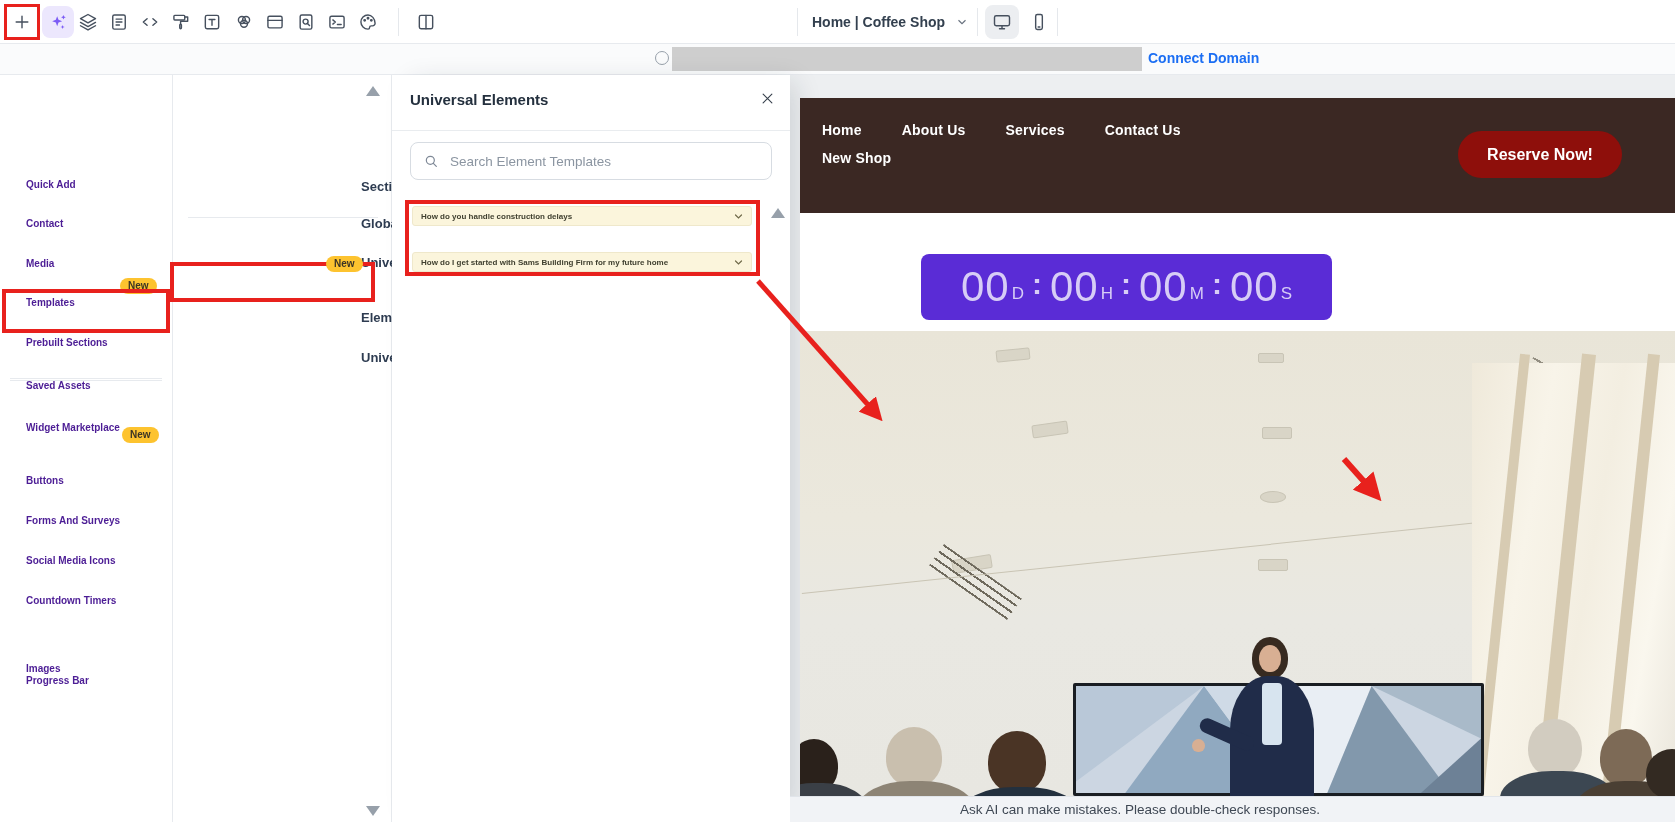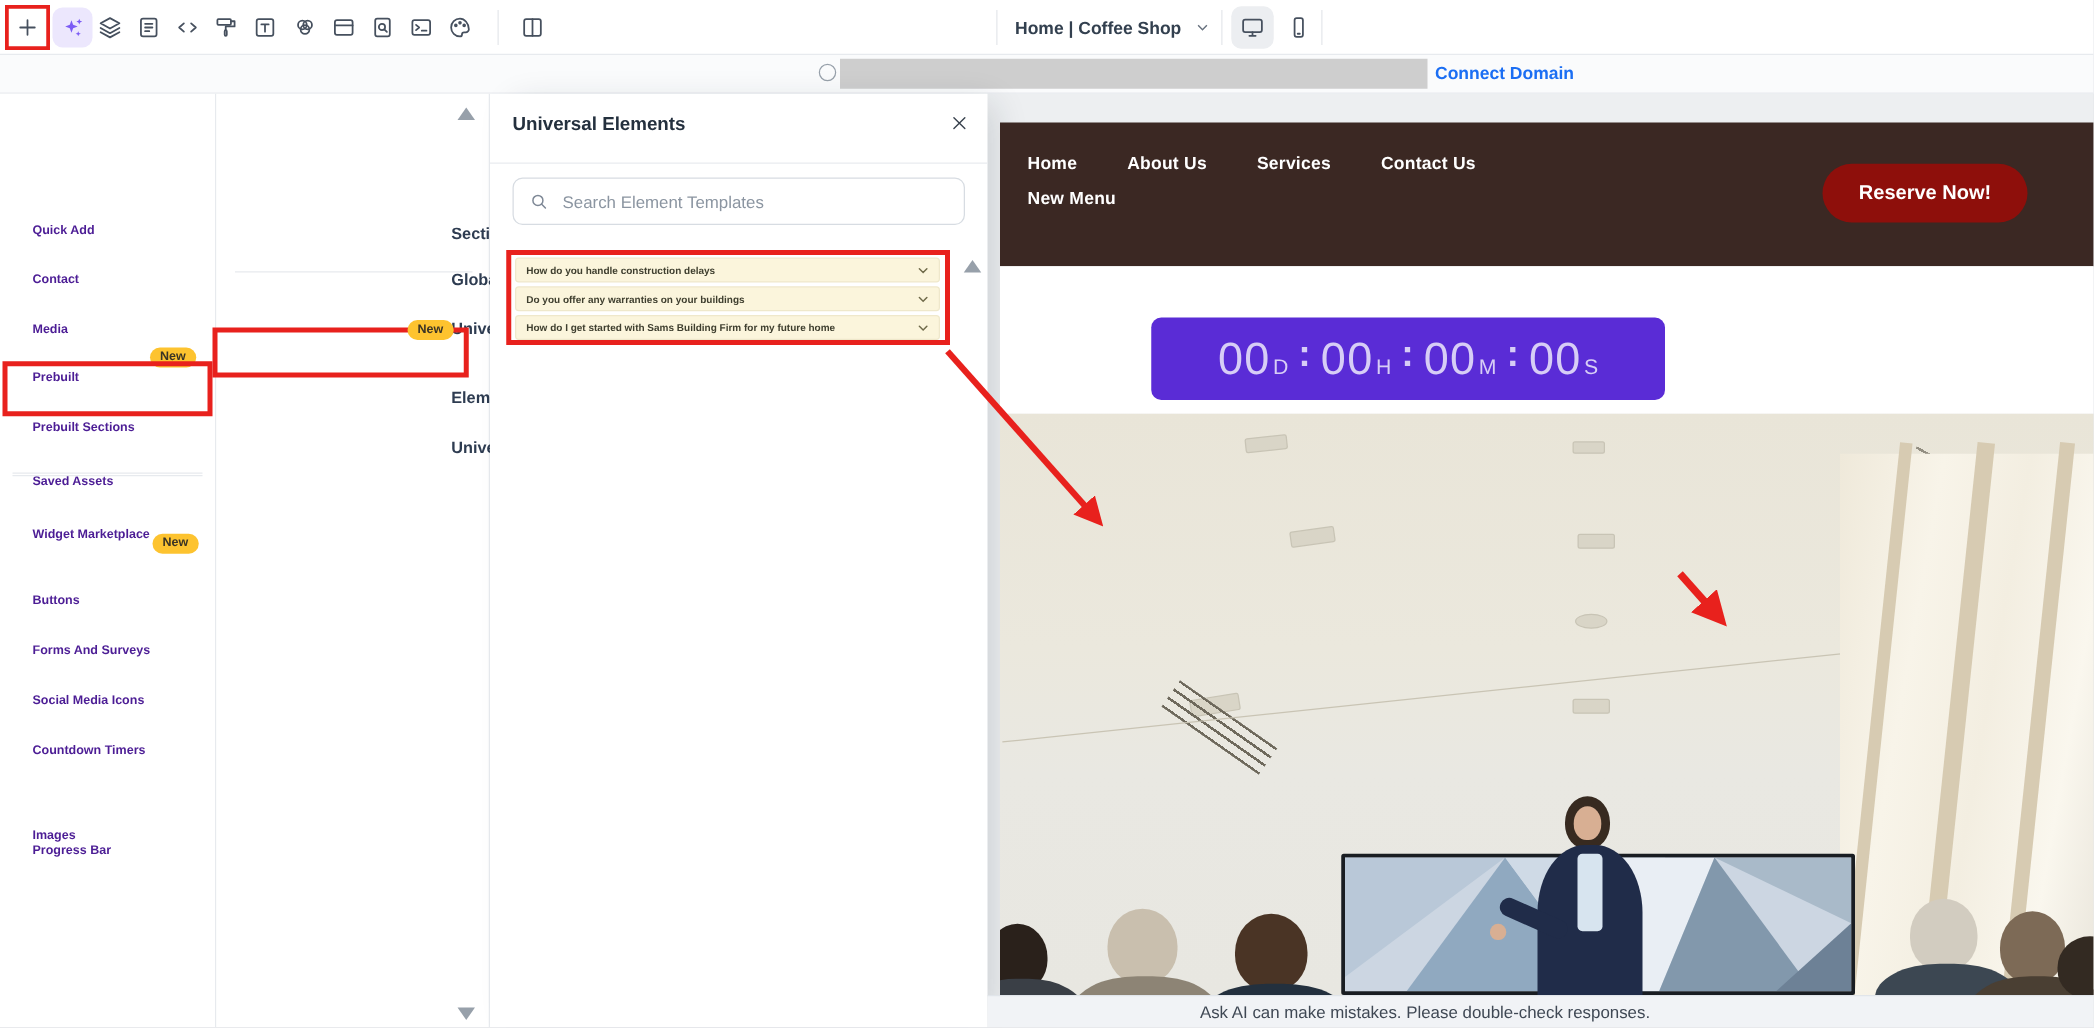--- a/index.html
+++ b/index.html
@@ -53,21 +53,21 @@
   .acc-row .txt{flex:1;font-size:8px;font-weight:700;color:#3f3f2f;white-space:nowrap;overflow:hidden;}
   .acc-row svg{width:9px;height:7px;stroke:#6f6a4a;stroke-width:1.6;fill:none;stroke-linecap:round;}
 
   
   .siteheader{position:absolute;left:800px;top:98px;width:875px;height:115px;background:#3b2823;}
   .nav{position:absolute;left:822px;top:120px;width:460px;display:flex;flex-wrap:wrap;column-gap:40px;row-gap:7px;}
   .nav span{font-size:14px;font-weight:600;color:#fff;letter-spacing:.2px;line-height:21px;cursor:pointer;white-space:nowrap;}
   .cta{position:absolute;left:1458px;top:131px;width:164px;height:47px;border-radius:24px;background:#8e0f0b;color:#fff;font-size:16px;font-weight:700;display:flex;align-items:center;justify-content:center;cursor:pointer;}
   .whitesec{position:absolute;left:800px;top:213px;width:875px;height:118px;background:#fff;}
   .countdown{position:absolute;left:921px;top:254px;width:411px;height:66px;border-radius:8px;background:#5a2cd6;display:flex;align-items:center;justify-content:center;color:#d7cdf6;font-family:"DejaVu Sans",sans-serif;}
-  .cd-val{font-size:36px;font-weight:400;letter-spacing:1px;line-height:1;}
+  .cd-val{font-size:42px;font-weight:400;letter-spacing:1px;line-height:1;}
   .cd-unit{font-size:17px;font-weight:400;margin-left:2px;transform:translateY(7px);}
   .cd-colon{font-size:30px;font-weight:700;margin:0 8px;transform:translateY(-3px);}
 
   
   .photo{position:absolute;left:800px;top:331px;width:875px;height:465px;overflow:hidden;background:linear-gradient(180deg,#e9e5d8 0%,#ebe8dd 40%,#e9e8e2 62%,#e8e7e1 100%);}
   .vent{position:absolute;background:#d9d5c7;border:1px solid #c8c4b5;border-radius:2px;}
   .diff{position:absolute;background:repeating-linear-gradient(0deg,#6e695c 0 2px,transparent 2px 8px);}
   .wline{position:absolute;height:1px;background:#c9c4b4;}
   .windows{position:absolute;left:672px;top:32px;width:203px;height:433px;background:linear-gradient(100deg,#efe9da 0%,#f8f4e9 30%,#f3eee1 55%,#faf7ee 80%,#eae6dc 100%);}
   .mull{position:absolute;top:-10px;height:460px;background:#d7cbb2;transform:rotate(6deg);}
@@ -198,21 +198,21 @@
   <div class="domainbar">
     <div class="circle"></div>
     <div class="urlredact"></div>
     <a class="connect">Connect Domain</a>
   </div>
 
   <div class="sidebar">
     <div class="sideitem" style="top:100px">Quick Add</div>
     <div class="sideitem" style="top:139px">Contact</div>
     <div class="sideitem" style="top:179px">Media</div>
-    <div class="sideitem" style="top:218px">Prebuilt</div>
+    <div class="sideitem" style="top:218px">Templates</div>
     <div class="sideitem" style="top:258px">Prebuilt Sections</div>
     <div class="badge" style="left:120px;top:203px">New</div>
     <div class="sideitem" style="top:301px">Saved Assets</div>
     <div class="sideitem" style="top:343px">Widget Marketplace</div>
     <div class="hdiv" style="left:10px;top:303px;width:152px"></div>
     <div class="sideitem" style="top:396px">Buttons</div>
     <div class="badge" style="left:122px;top:352px">New</div>
     <div class="sideitem" style="top:436px">Forms And Surveys</div>
     <div class="sideitem" style="top:476px">Social Media Icons</div>
     <div class="sideitem" style="top:516px">Countdown Timers</div>
@@ -248,42 +248,36 @@
           <path d="M15.5 15.5L20 20"></path>
         </svg>
       <input placeholder="Search Element Templates" style="">
     </div>
     <div class="acc-row" style="top:131px">
       <span class="txt">How do you handle construction delays</span>
       <svg viewBox="0 0 12 9">
           <path d="M2 2.5l4 4 4-4"></path>
         </svg>
     </div>
-    <div class="acc-row" style="top:154px">
-      <span class="txt">Do you offer any warranties on your buildings</span>
-      <svg viewBox="0 0 12 9">
-          <path d="M2 2.5l4 4 4-4"></path>
-        </svg>
-    </div>
     <div class="acc-row" style="top:177px">
       <span class="txt">How do I get started with Sams Building Firm for my future home</span>
       <svg viewBox="0 0 12 9">
           <path d="M2 2.5l4 4 4-4"></path>
         </svg>
     </div>
   </div>
   <div class="tri up" style="left:771px;top:208px"></div>
 
   <div class="siteheader"></div>
   <div class="nav">
     <span>Home</span>
     <span>About Us</span>
     <span>Services</span>
     <span>Contact Us</span>
-    <span>New Menu</span>
+    <span>New Shop</span>
   </div>
   <div class="cta">Reserve Now!</div>
   <div class="whitesec"></div>
 
   <div class="countdown">
     <span class="cd-val">00</span>
       <span class="cd-unit">D</span>
     <span class="cd-colon">:</span>
     <span class="cd-val">00</span>
       <span class="cd-unit">H</span>

